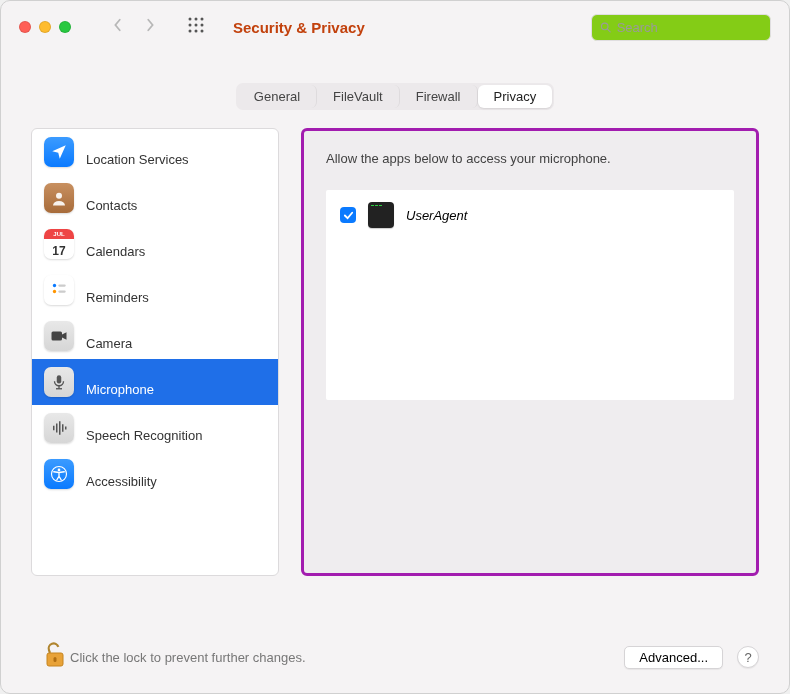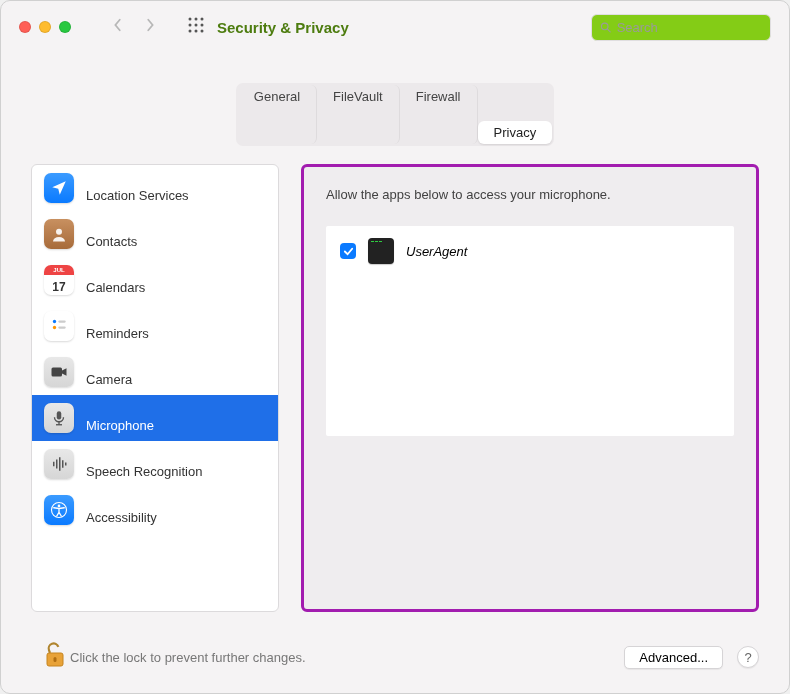--- a/index.html
+++ b/index.html
@@ -28,21 +28,21 @@
     }
     .traffic { display: flex; gap: 8px; }
     .dot { width: 12px; height: 12px; border-radius: 50%; }
     .dot.red { background: #ff5f57; border: 0.5px solid rgba(0,0,0,.1); }
     .dot.yellow { background: #febc2e; border: 0.5px solid rgba(0,0,0,.1); }
     .dot.green { background: #28c840; border: 0.5px solid rgba(0,0,0,.1); }
     .navbtns { display: flex; gap: 18px; margin-left: 28px; color: #b7b7b7; }
     .chev { width: 14px; height: 14px; }
     .gridbtn { margin-left: 18px; color: #555; }
     .gridbtn svg { width: 18px; height: 18px; }
-    .title { font-weight: 700; font-size: 15px; color: #4d7c0f; }
+    .title { font-weight: 700; font-size: 15px; color: #c2410c; margin-left: 16px; }
     .searchwrap { margin-left: auto; }
     .search {
       width: 180px; height: 27px; border-radius: 6px;
       background: #84cc16; border: 1px solid #e0dee0;
       display: flex; align-items: center; padding: 0 8px; color: #9a9a9a;
       font-size: 13px;
     }
     .search svg { width: 13px; height: 13px; margin-right: 5px; }
     .search input { border: none; background: transparent; outline: none; font-size: 13px; width: 100%; color: #333; }
     .search input::placeholder { color: #9a9a9a; }
@@ -51,21 +51,21 @@
       display: flex; justify-content: center; margin-top: 30px;
     }
     .tabgroup {
       display: flex; background: #ece9eb; border-radius: 7px; padding: 2px;
     }
     .tab {
       padding: 4px 16px; font-size: 13px; color: #444; border-radius: 6px;
       border-right: 1px solid rgba(0,0,0,.06);
       cursor: default;
     }
-    .tab:last-child { border-right: none; margin-top: 36px; }
+    .tab:last-child { border-right: none; }
     .tab.active { background: #fff; box-shadow: 0 1px 2px rgba(0,0,0,.1); font-weight: 500; color: #222; }
 
     .content {
       display: flex; gap: 22px; padding: 18px 30px 0 30px;
       flex: 1; min-height: 0;
     }
     .sidebar {
       background: #fff; border: 1px solid #dcdadc; border-radius: 6px;
       width: 248px; height: 448px; overflow-y: auto; position: relative;
     }

